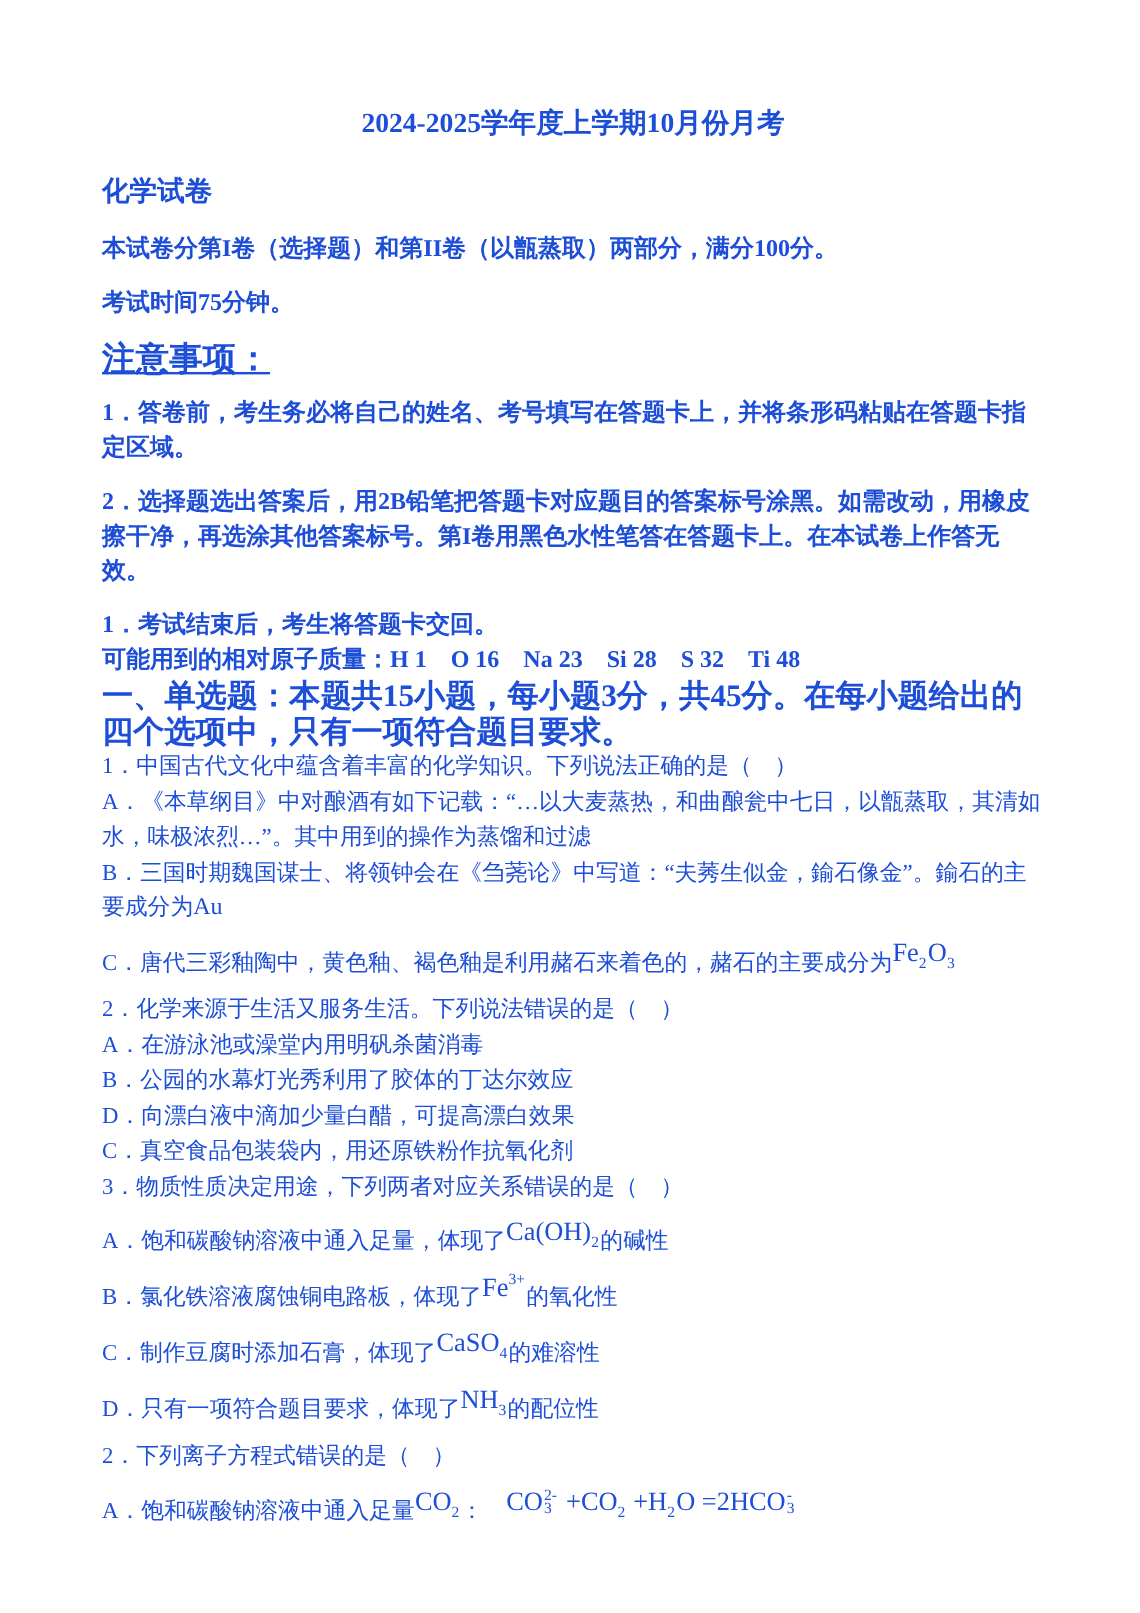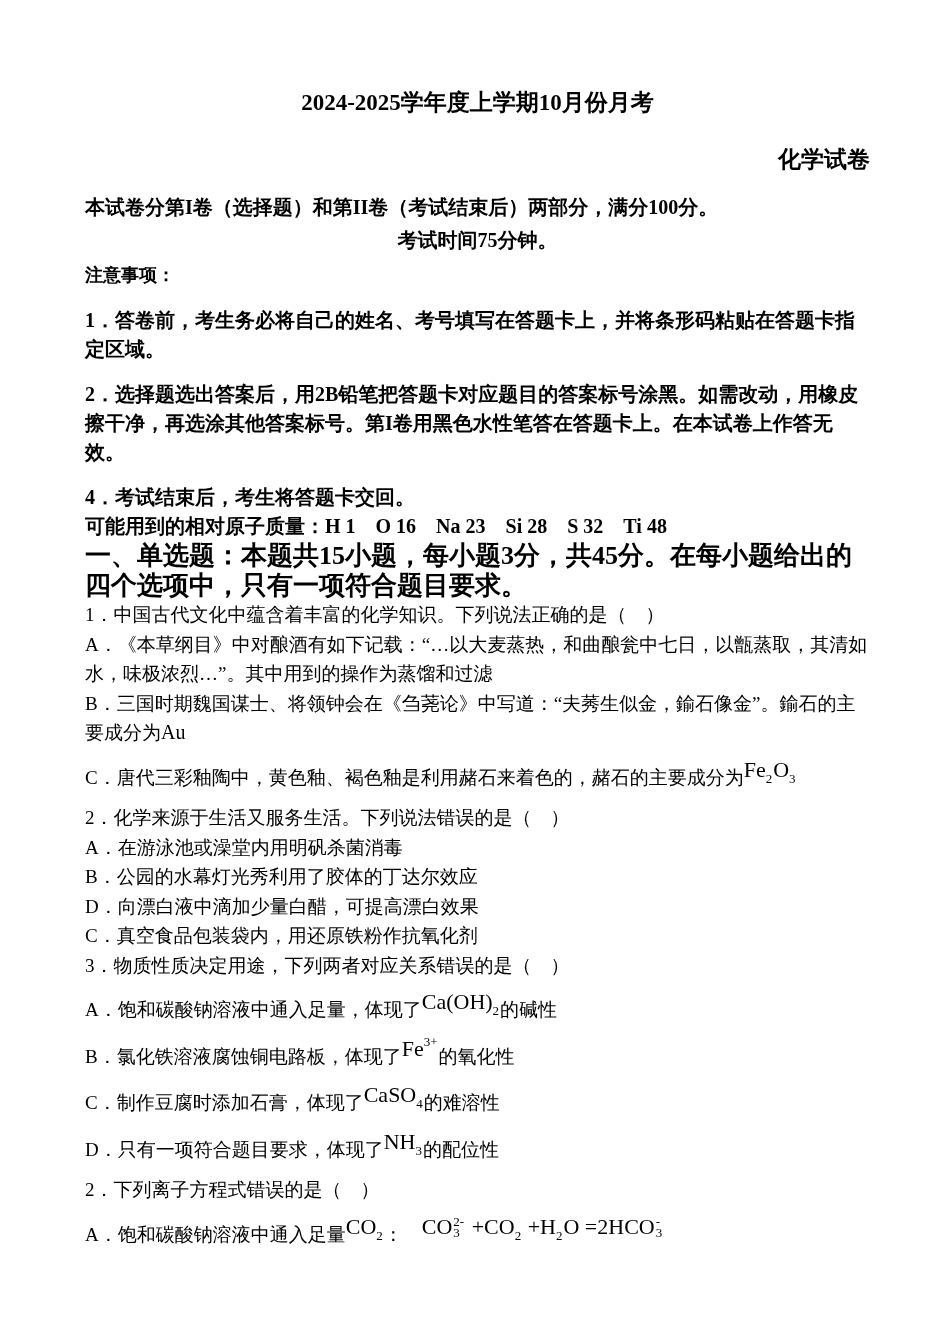--- a/index.html
+++ b/index.html
@@ -1,28 +1,28 @@
 <!DOCTYPE html>
 <html><head>
 <meta charset="utf-8">
 <style>
   html,body{margin:0;padding:0;background:#ffffff;}
   .page{
     width:950px;height:1344px;box-sizing:border-box;
     padding:88px 80px 0 85px;
-    background:#ffffff;color:#000000;
+    background:#ffffff;color:#1d4ed8;
     font-family:"Liberation Serif","DejaVu Serif",serif;
     overflow:hidden;
   }
   p{margin:0;}
   .title{font-size:23px;font-weight:700;text-align:center;line-height:30px;margin:0;}
-  .subtitle{font-size:23px;font-weight:700;text-align:right;line-height:30px;margin:27px 0 0 0;}
+  .subtitle{font-size:23px;font-weight:700;text-align:left;line-height:30px;margin:27px 0 0 0;}
   .intro1{font-size:20px;font-weight:700;line-height:30px;margin-top:17px;}
-  .intro2{font-size:20px;font-weight:700;line-height:30px;text-align:center;margin-top:3px;}
-  .notice-h{font-size:18px;font-weight:700;line-height:29px;margin-top:6px;}
+  .intro2{font-size:20px;font-weight:700;line-height:30px;text-align:left;margin-top:15px;}
+  .notice-h{font-size:28px;font-weight:700;line-height:29px;margin-top:18px;text-decoration:underline;}
   .notice{font-size:20px;font-weight:700;line-height:29px;margin-top:16px;}
   .atomic{font-size:20px;font-weight:700;line-height:29px;}
   .section-h{font-size:26px;font-weight:700;line-height:29.5px;}
   .q{font-size:19px;line-height:29.5px;font-weight:400;}
   .tall{margin-top:14px;margin-bottom:9px;}
   
   .seg-t{}
   .seg-c{font-family:"Liberation Serif","DejaVu Serif",serif;font-size:22px;position:relative;top:-7px;}
   .seg-cb{font-family:"Liberation Serif","DejaVu Serif",serif;font-size:20px;}
   .seg-sub{font-family:"Liberation Serif","DejaVu Serif",serif;font-size:13px;position:relative;top:-1px;margin-right:1px;}
@@ -32,27 +32,27 @@
   .seg-stack span{display:block;}
 </style>
 </head>
 <body>
 
 <div class="page">
 
   <p class="title">2024-2025学年度上学期10月份月考</p>
   <p class="subtitle">化学试卷</p>
 
-  <p class="intro1">本试卷分第I卷（选择题）和第II卷（考试结束后）两部分，满分100分。</p>
+  <p class="intro1">本试卷分第I卷（选择题）和第II卷（以甑蒸取）两部分，满分100分。</p>
   <p class="intro2">考试时间75分钟。</p>
 
   <p class="notice-h">注意事项：</p>
   <p class="notice">1．答卷前，考生务必将自己的姓名、考号填写在答题卡上，并将条形码粘贴在答题卡指定区域。</p>
   <p class="notice">2．选择题选出答案后，用2B铅笔把答题卡对应题目的答案标号涂黑。如需改动，用橡皮擦干净，再选涂其他答案标号。第I卷用黑色水性笔答在答题卡上。在本试卷上作答无效。</p>
-  <p class="notice">4．考试结束后，考生将答题卡交回。</p>
+  <p class="notice">1．考试结束后，考生将答题卡交回。</p>
 
   <p class="atomic">可能用到的相对原子质量：H 1　O 16　Na 23　Si 28　S 32　Ti 48</p>
   <p class="section-h">一、单选题：本题共15小题，每小题3分，共45分。在每小题给出的四个选项中，只有一项符合题目要求。</p>
 
   <div>
     <p class="q"><span class="seg-t">1．中国古代文化中蕴含着丰富的化学知识。下列说法正确的是（　）</span></p>
     <p class="q"><span class="seg-t">A．《本草纲目》中对酿酒有如下记载：“…以大麦蒸热，和曲酿瓮中七日，以甑蒸取，其清如水，味极浓烈…”。其中用到的操作为蒸馏和过滤</span></p>
     <p class="q"><span class="seg-t">B．三国时期魏国谋士、将领钟会在《刍荛论》中写道：“夫莠生似金，鍮石像金”。鍮石的主要成分为</span><span class="seg-cb">Au</span></p>
     <p class="q tall"><span class="seg-t">C．唐代三彩釉陶中，黄色釉、褐色釉是利用赭石来着色的，赭石的主要成分为</span><span class="seg-c">Fe</span><span class="seg-sub">2</span><span class="seg-c">O</span><span class="seg-sub">3</span></p>
   </div>

